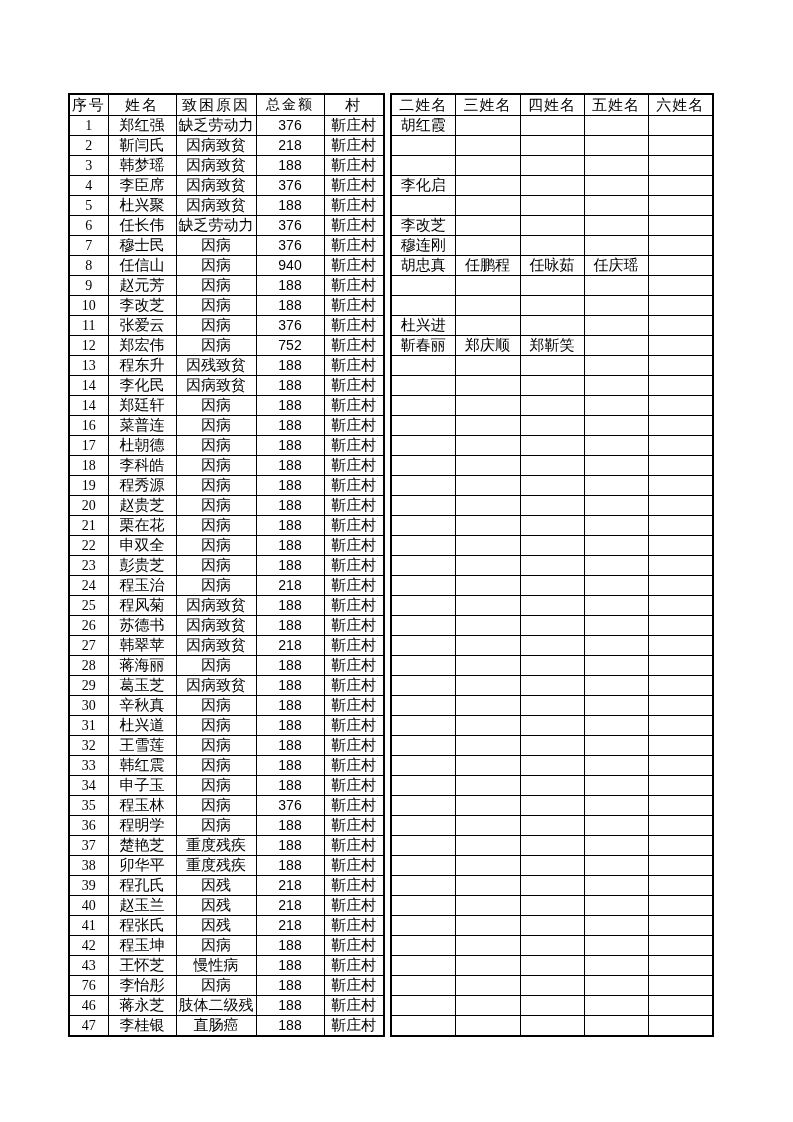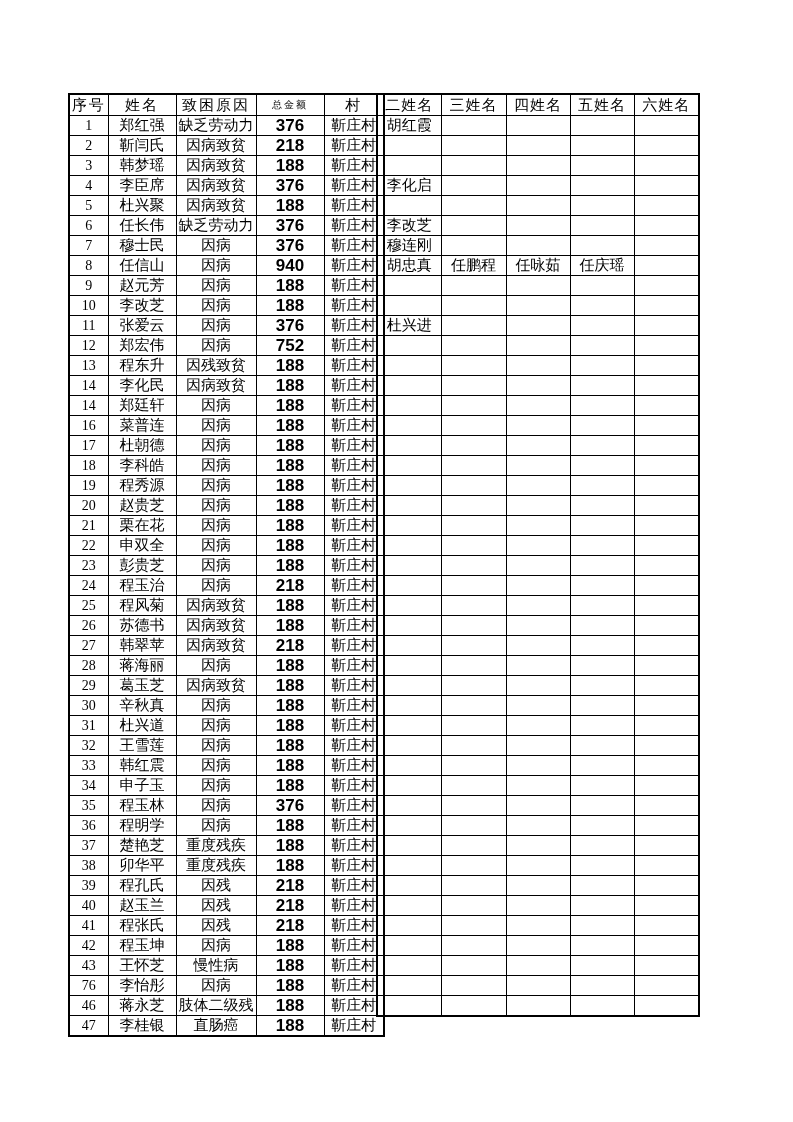--- a/index.html
+++ b/index.html
@@ -21,55 +21,55 @@
     background: #ffffff;
   }
   table.tbl {
     position: absolute;
     top: 93px;
     border-collapse: collapse;
     table-layout: fixed;
     border: 2px solid #000;
   }
   #tableA { left: 68px;  width: 315px; }
-  #tableB { left: 376px; width: 322px; }
+  #tableB { left: 390px; width: 322px; }
   .tbl th, .tbl td {
     border: 1.5px solid #000;
     padding: 0;
     margin: 0;
     text-align: center;
     vertical-align: middle;
     white-space: nowrap;
     overflow: hidden;
     height: 19px;
     line-height: 19px;
   }
   .tbl thead th {
     height: 20px;
     line-height: 20px;
     font-weight: normal;
     font-size: 15px;
     letter-spacing: 2px;
   }
   #tableB thead th { letter-spacing: 1px; }
   .tbl thead th.small-head {
-    font-size: 10px;
+    font-size: 14px;
     letter-spacing: 2px;
   }
   td.serial {
     font-family: "Liberation Serif", serif;
     font-size: 14px;
   }
   td.cjk {
     font-size: 15px;
   }
   td.amount {
     font-family: "Liberation Sans", sans-serif;
-    font-weight: bold;
-    font-size: 17px;
+    font-weight: normal;
+    font-size: 14px;
   }
 </style>
 </head>
 <body>
 
 <div class="page">
 
   <table class="tbl" id="tableA">
     <colgroup>
       <col style="width:39px">
@@ -502,20 +502,27 @@
           <td class="cjk"></td>
         </tr>
         <tr>
           <td class="cjk">杜兴进</td>
           <td class="cjk"></td>
           <td class="cjk"></td>
           <td class="cjk"></td>
           <td class="cjk"></td>
         </tr>
         <tr>
+          <td class="cjk">靳春丽</td>
+          <td class="cjk">郑庆顺</td>
+          <td class="cjk">郑靳笑</td>
+          <td class="cjk"></td>
+          <td class="cjk"></td>
+        </tr>
+        <tr>
           <td class="cjk"></td>
           <td class="cjk"></td>
           <td class="cjk"></td>
           <td class="cjk"></td>
           <td class="cjk"></td>
         </tr>
         <tr>
           <td class="cjk"></td>
           <td class="cjk"></td>
           <td class="cjk"></td>

